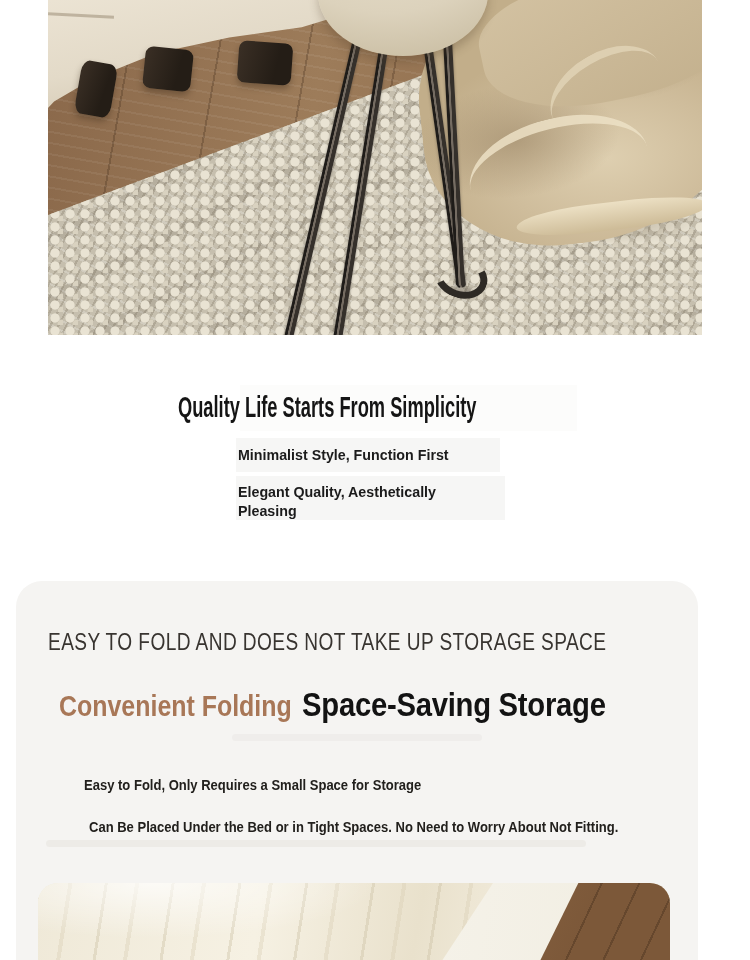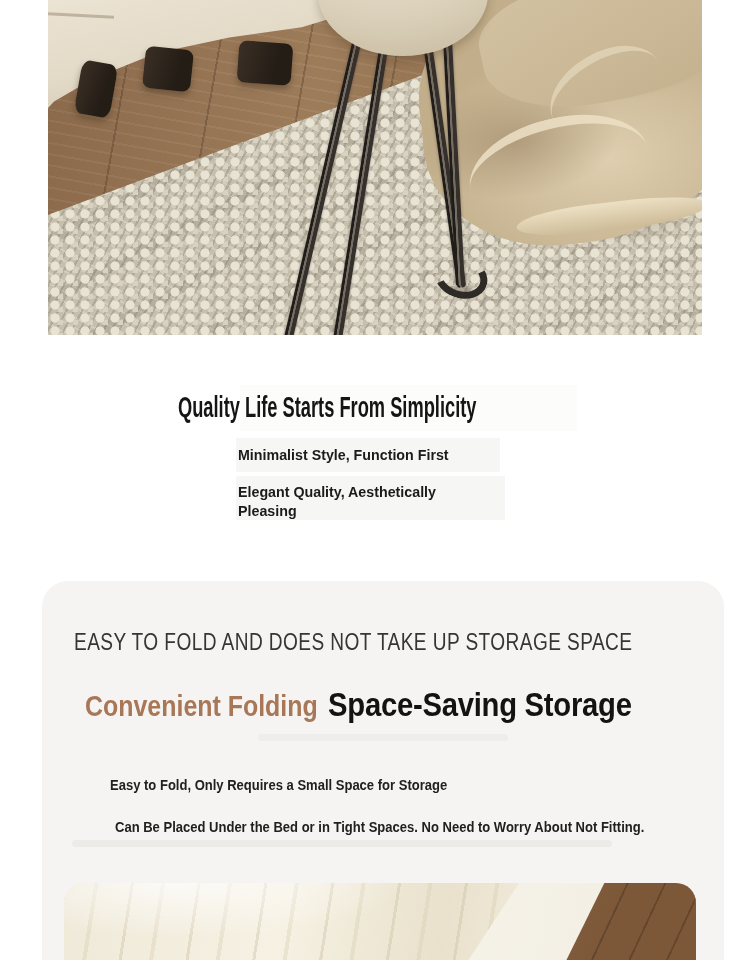--- a/index.html
+++ b/index.html
@@ -72,21 +72,21 @@
   .gb3{left:236px;top:476px;width:269px;height:44px;}
   .intro-title{position:absolute;left:178px;top:391px;z-index:2;white-space:nowrap;
     font-weight:700;font-size:29px;line-height:1.15;color:#151515;
     transform:scaleX(.63);transform-origin:left top;}
   .intro-sub{position:absolute;left:238px;z-index:2;
     font-weight:700;font-size:15px;line-height:19px;color:#1b1b1b;
     transform:scaleX(.95);transform-origin:left top;}
   .sub1{top:445px;white-space:nowrap;}
   .sub2{top:482px;width:245px;}
   
-  .card{position:absolute;left:42px;top:581px;width:682px;height:379px;
+  .card{position:absolute;left:16px;top:581px;width:682px;height:379px;
     background:#f5f4f2;border-radius:26px 26px 0 0;}
   .card-eyebrow{position:absolute;left:32px;top:49px;white-space:nowrap;letter-spacing:.5px;
     font-weight:400;font-size:23px;line-height:1.1;color:#383430;
     transform:scaleX(.83);transform-origin:left top;}
   .card-title-row{position:absolute;left:43px;top:104px;display:flex;align-items:baseline;gap:12px;
     white-space:nowrap;transform:scaleX(.86);transform-origin:left top;}
   .title-accent{font-weight:700;font-size:29px;line-height:1.15;color:#a87757;}
   .title-main{font-weight:700;font-size:34px;line-height:1.15;letter-spacing:-.3px;color:#131313;}
   .card-point{position:absolute;white-space:nowrap;
     font-weight:700;font-size:14px;line-height:1.2;color:#22201d;

